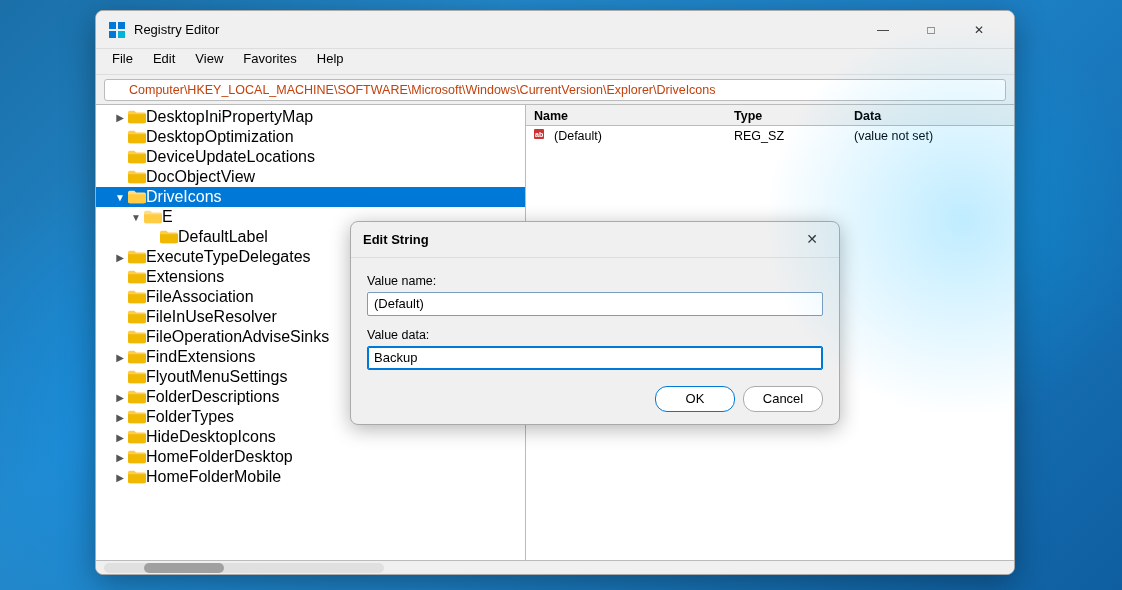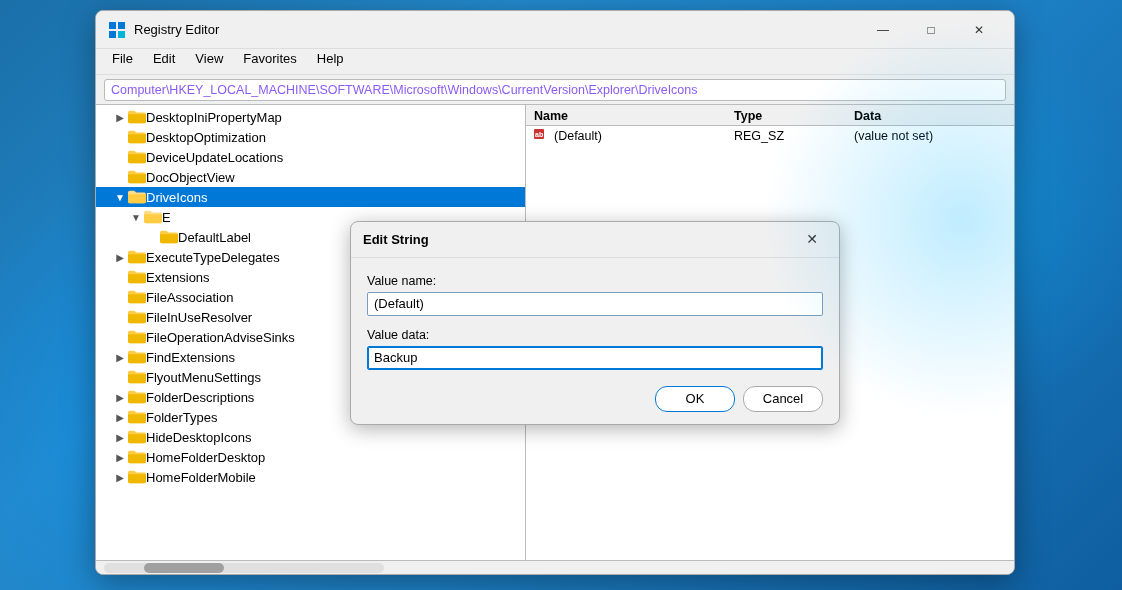--- a/index.html
+++ b/index.html
@@ -111,25 +111,25 @@
       background: #f0f0f0;
       display: flex;
       align-items: center;
       padding: 0 8px;
       border-bottom: 1px solid #bbb;
       flex-shrink: 0;
     }
     .address-path {
       flex: 1;
       font-size: 12.5px;
-      color: #8b5cf6;
+      color: #c2410c;
       background: #fff;
       border: 1px solid #bbb;
       border-radius: 3px;
-      padding: 2px 6px;
+      padding: 2px 24px;
       height: 22px;
       display: flex; align-items: center;
     }
 
     
     .main-area {
       flex: 1;
       display: flex;
       overflow: hidden;
     }
@@ -156,21 +156,21 @@
     }
     .tree-node.selected { background: #0078d7; color: #fff; }
     .tree-indent { display: inline-block; width: 16px; flex-shrink: 0; }
     .tree-expander {
       width: 16px; height: 20px;
       display: flex; align-items: center; justify-content: center;
       flex-shrink: 0;
       color: #555;
       font-size: 10px;
     }
-    .tree-label { font-size: 13px; }
+    .tree-label { font-size: 16px; }
 
     
     .detail-panel {
       flex: 1;
       background: #fff;
       overflow-y: auto;
       display: flex;
       flex-direction: column;
     }
     .detail-header {

